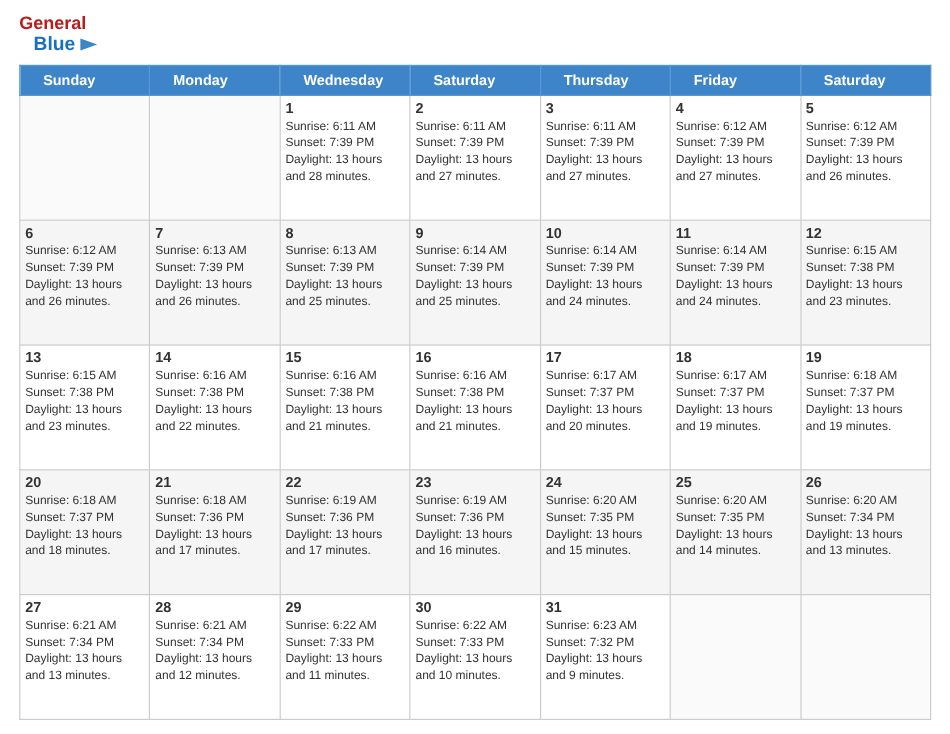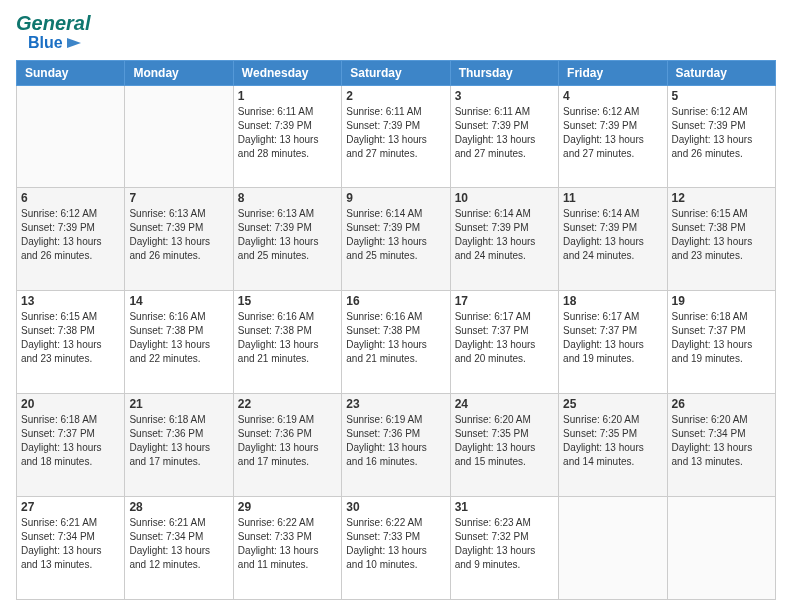--- a/index.html
+++ b/index.html
@@ -45,21 +45,21 @@
       border: 1px solid #ccc;
       border-collapse: collapse;
       width: 100%;
       table-layout: fixed;
     }
     .calendar th {
       background: #3d85c8;
       color: #fff;
       font-size: 12px;
       font-weight: bold;
-      padding: 5px 8px;
+      padding: 5px 19px;
       border: 1px solid #5599d8;
       text-align: left;
     }
     .calendar td {
       border: 1px solid #ccc;
       vertical-align: top;
       padding: 3px 4px;
       font-size: 10px;
       color: #333;
       height: 82px;
@@ -87,21 +87,21 @@
     }
     td.empty { background: #fafafa !important; }
   </style>
 </head>
 <body>
 
 <div class="page">
   <div class="header">
     <div class="logo">
   <div style="display:flex;flex-direction:column;line-height:1.1">
-    <span style="font-size:20px;font-weight:bold;color:#0f766e;font-style:italic;">General</span>
+    <span style="font-size:15px;font-weight:bold;color:#b91c1c;">General</span>
     <div style="display:flex;align-items:center;gap:2px">
       <span style="font-size:16px;font-weight:bold;color:#1a6fc4;margin-left:12px;">Blue</span>
       <svg width="18" height="14" viewBox="0 0 18 14">
         <polygon points="2,2 16,7 2,12" fill="#3d85c8"></polygon>
       </svg>
     </div>
   </div>
 </div>
     <div class="title-block">
       <div class="month-year"></div>

